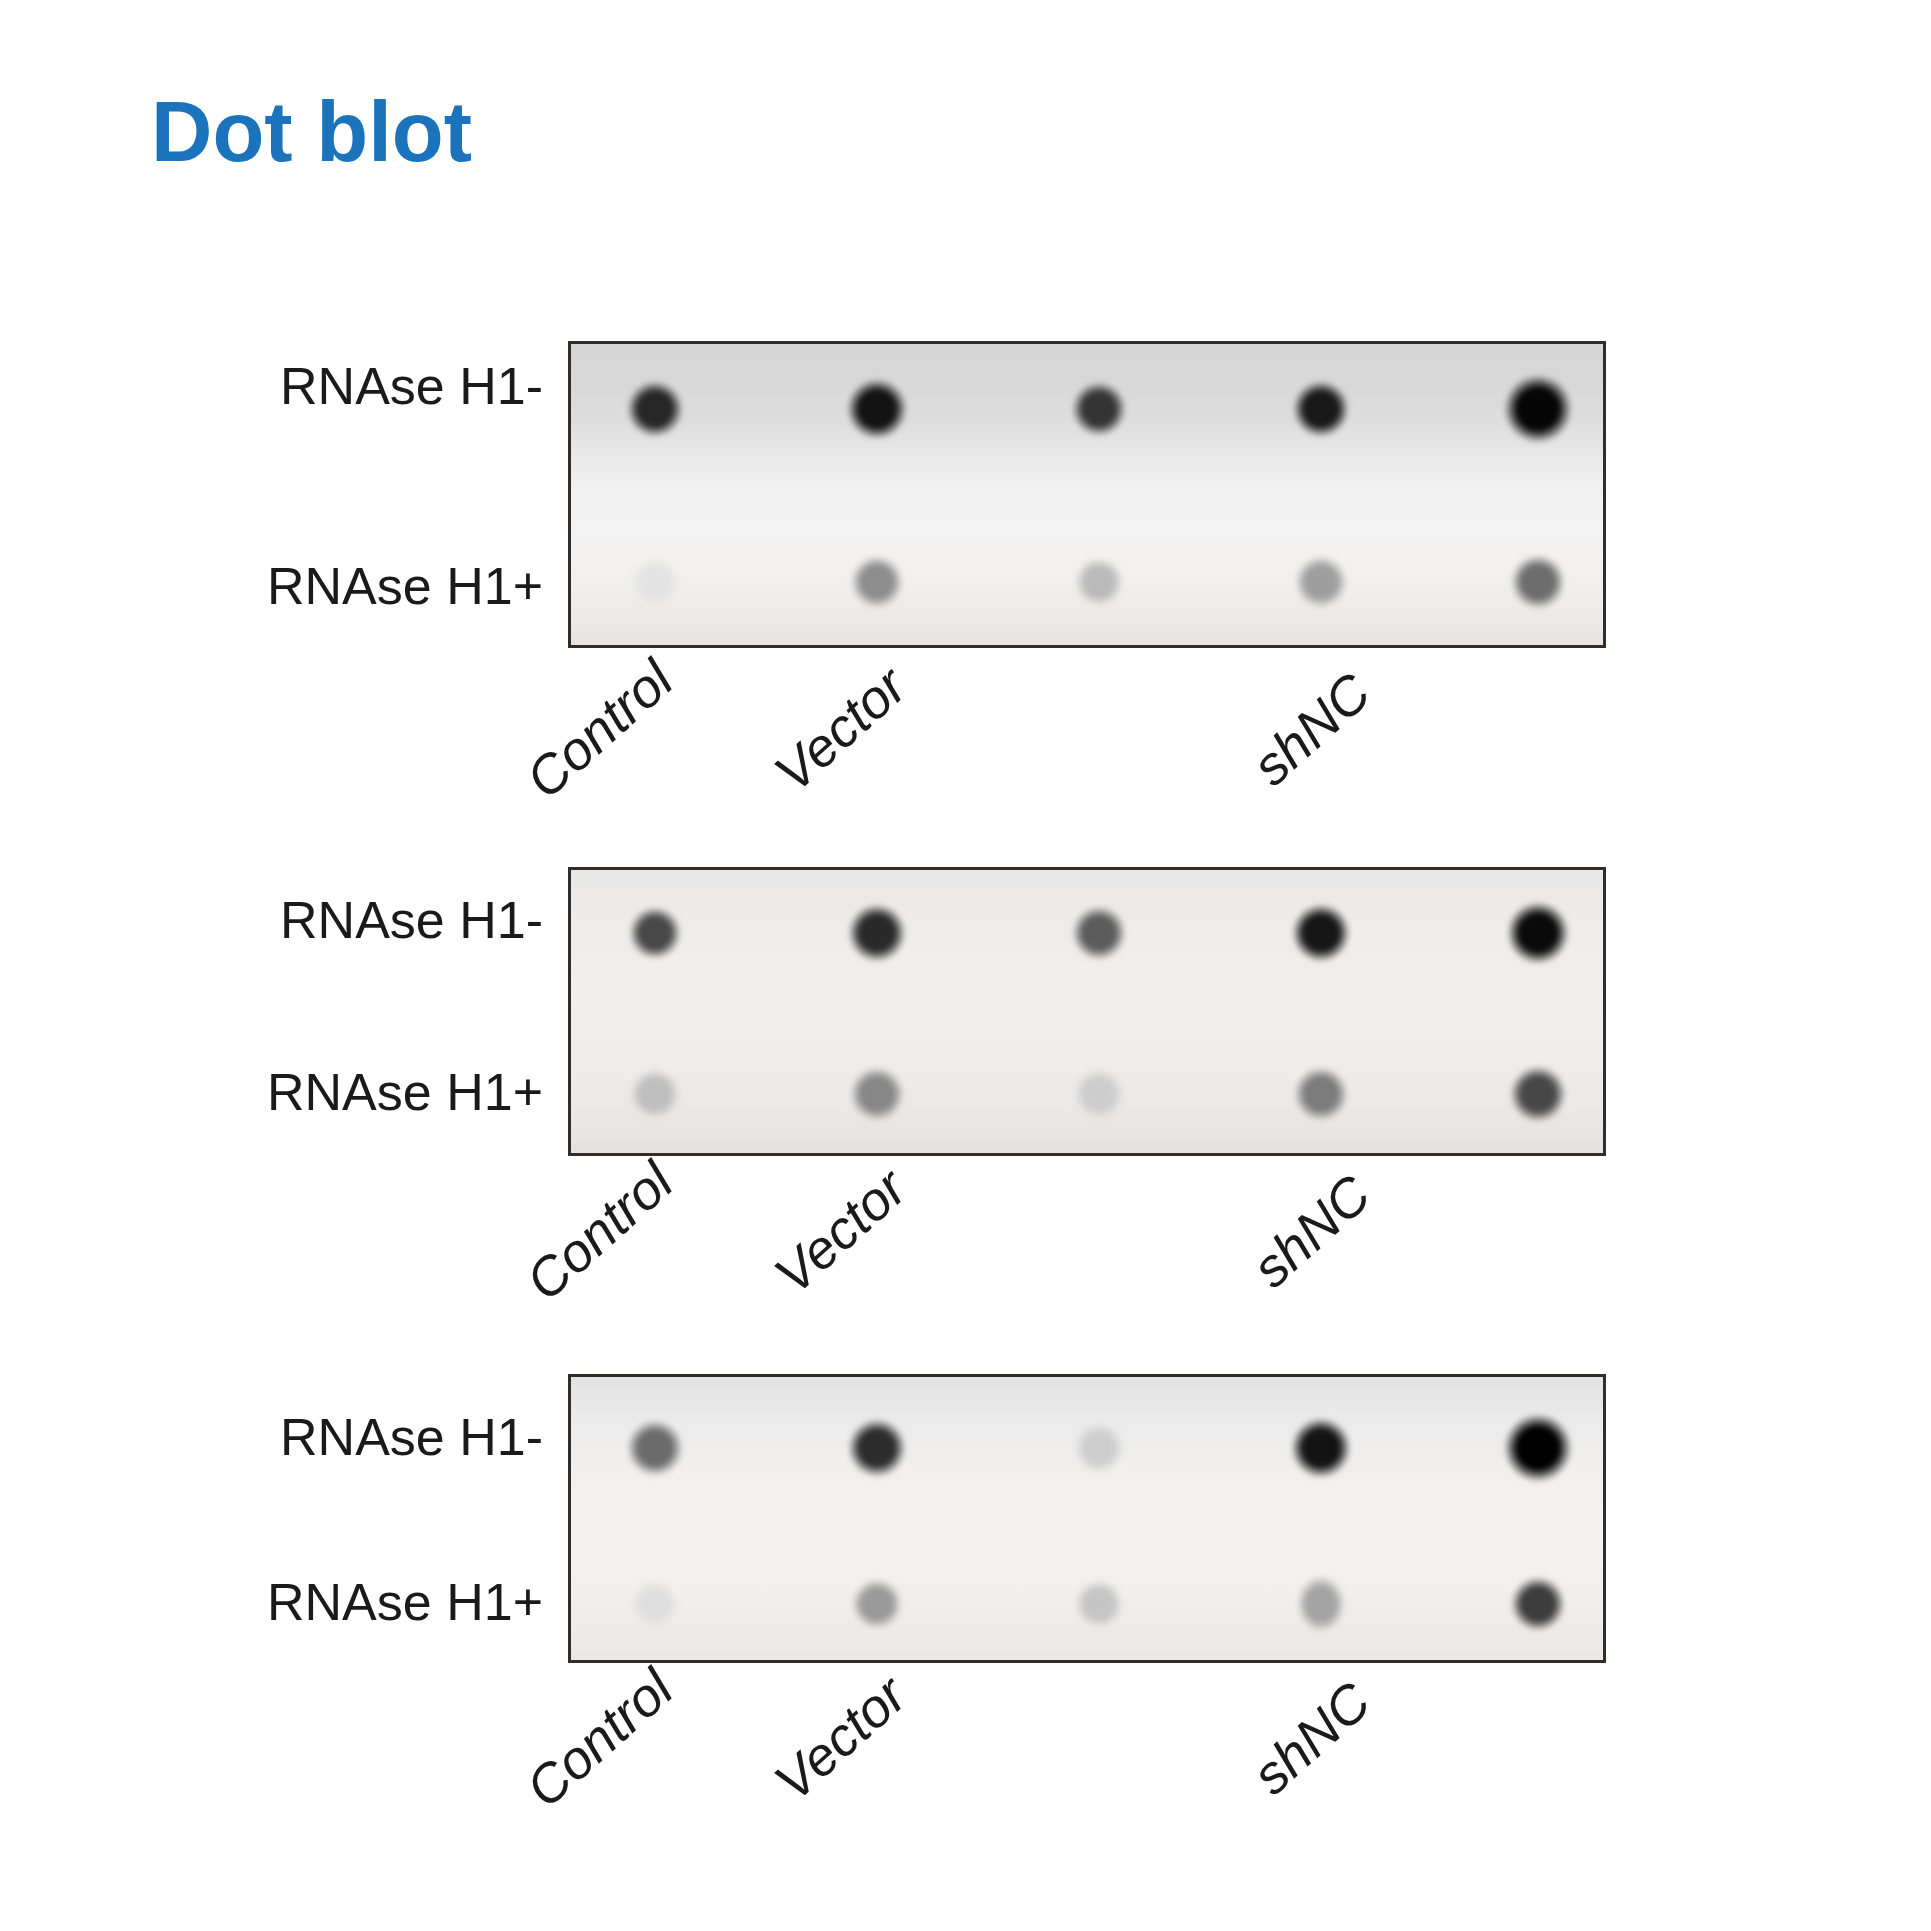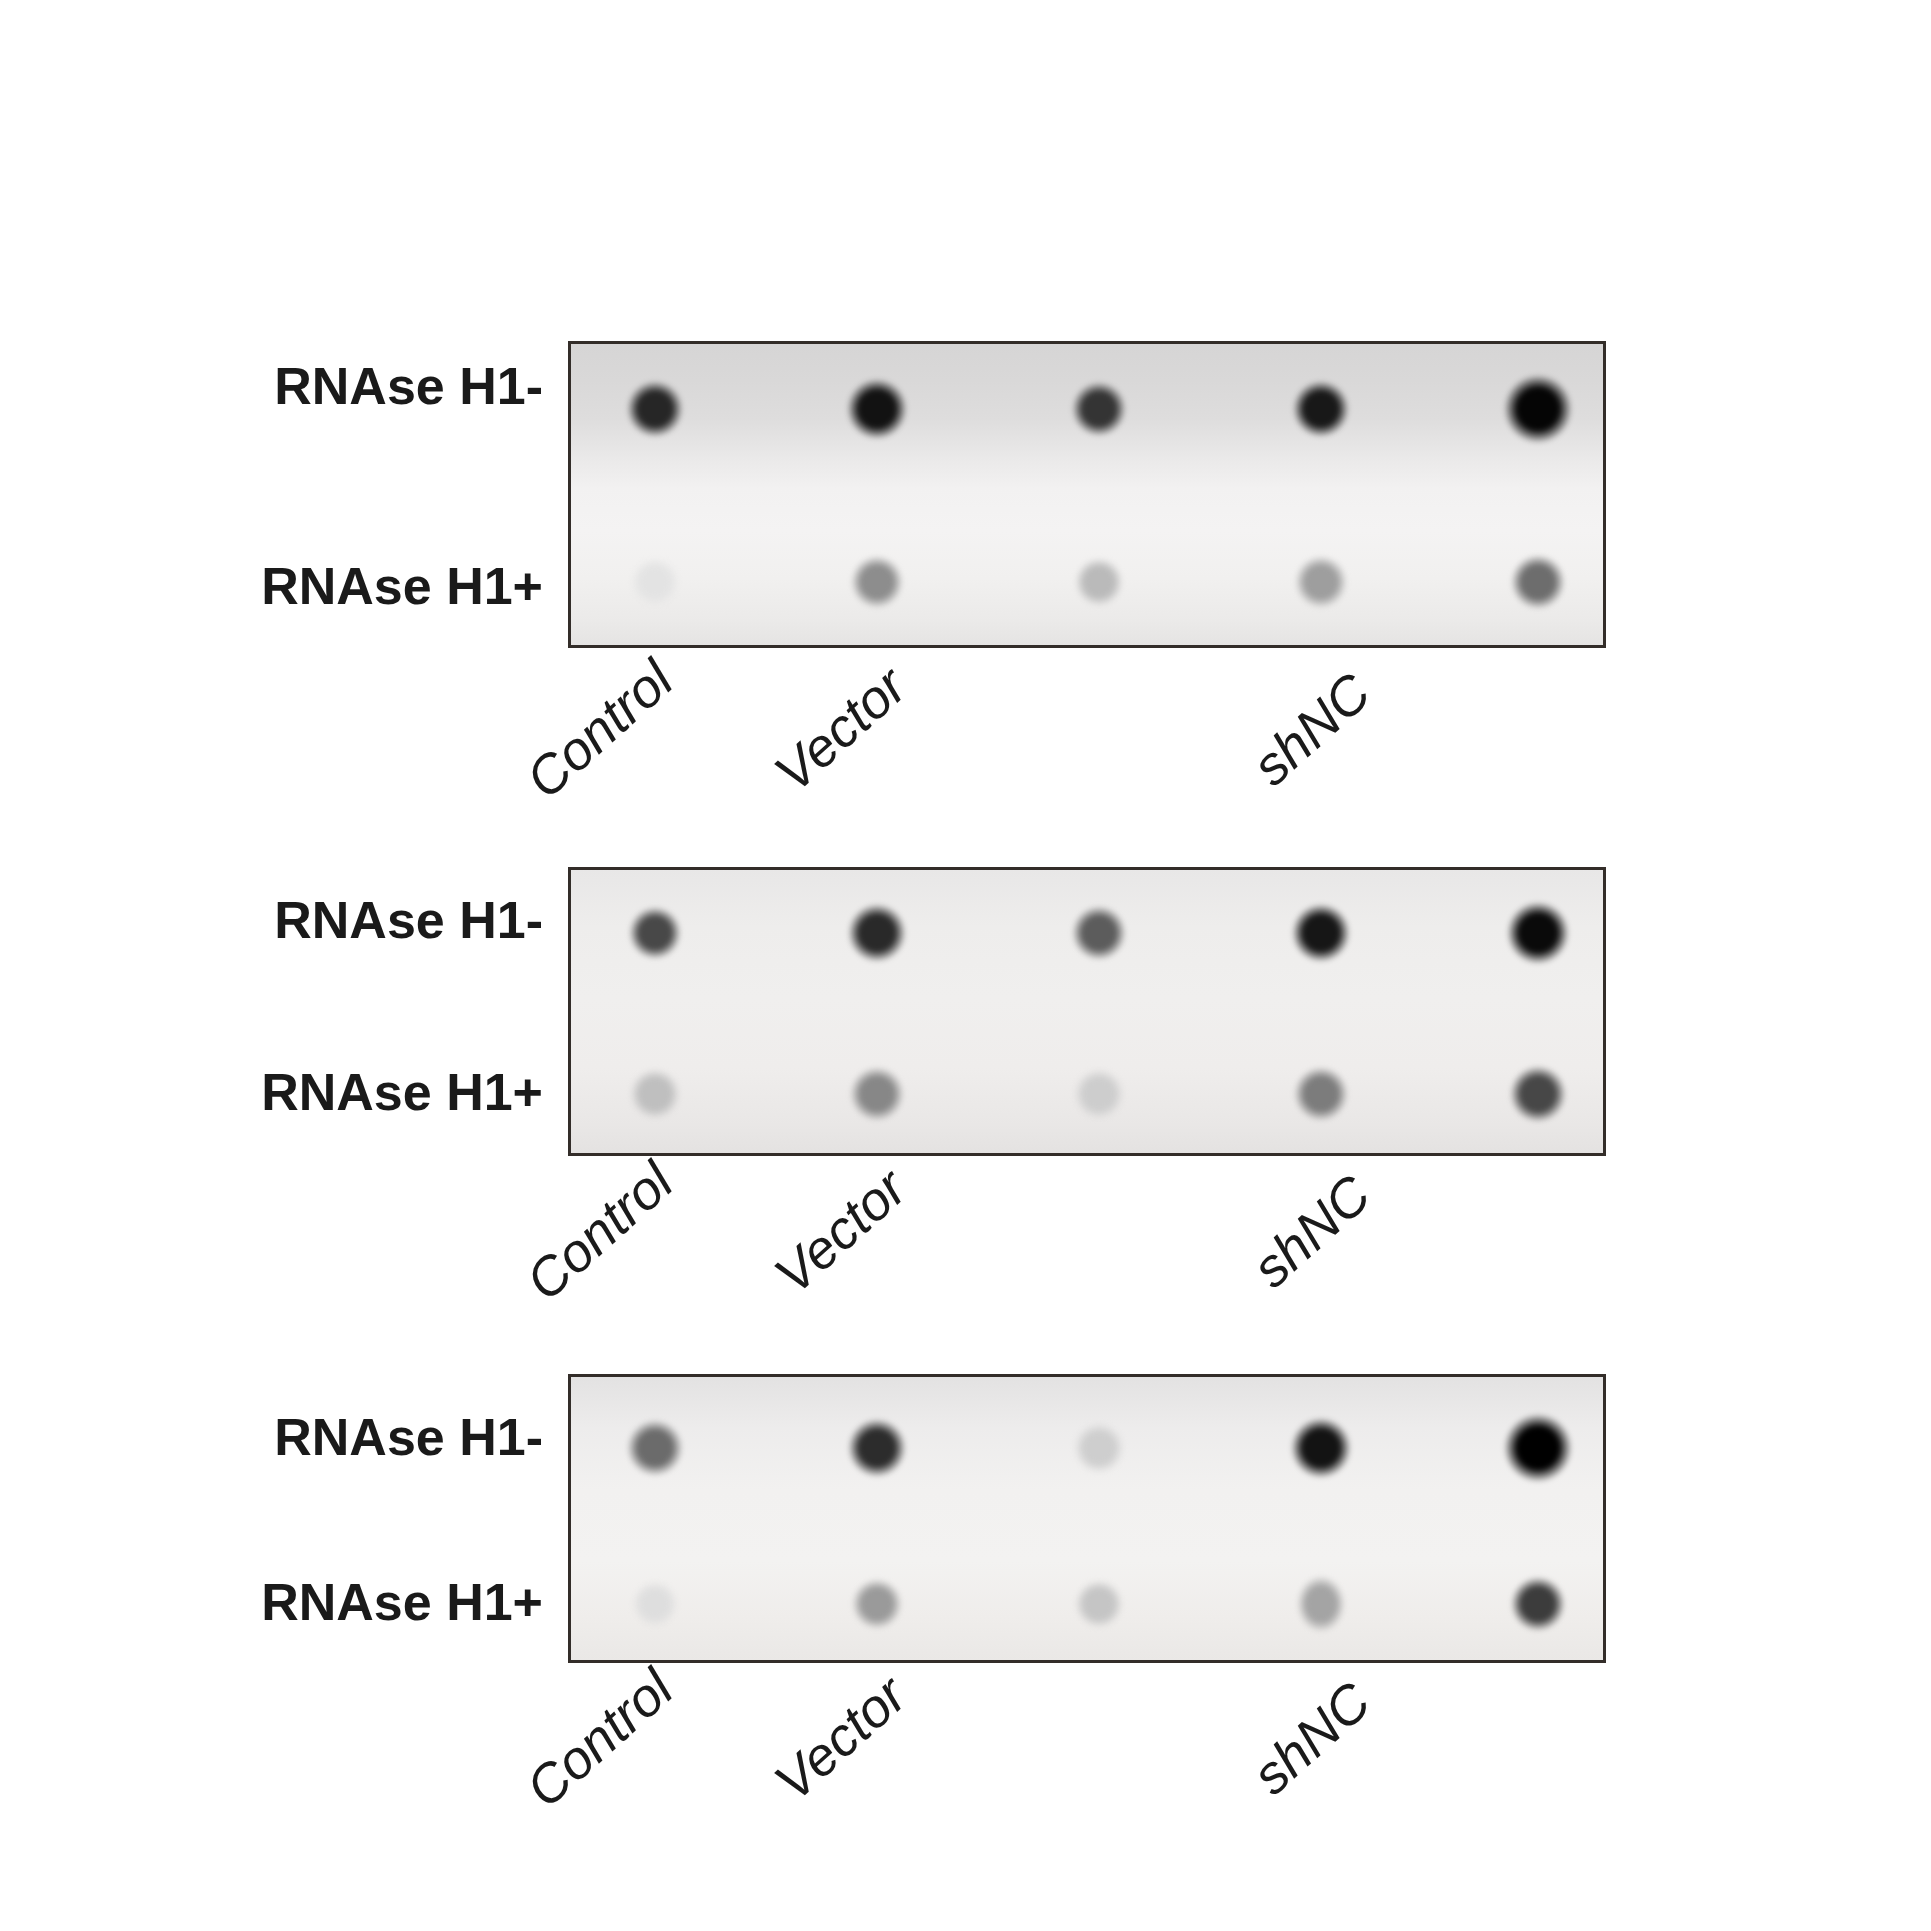--- a/index.html
+++ b/index.html
@@ -19,33 +19,34 @@
   .bg1{background:linear-gradient(180deg,#e8e7e7 0%,#eeedec 20%,#f0efee 45%,#efedec 70%,#e9e7e6 90%,#e4e2e1 100%);}
   .bg2{background:linear-gradient(180deg,#e3e2e2 0%,#edecec 18%,#f2f1f0 40%,#f3f2f1 65%,#efedeb 85%,#eae8e6 100%);}
   .dot{
     position:absolute;border-radius:50%;
     transform:translate(-50%,-50%);
     filter:blur(2.9px);
   }
   .row-label{
     position:absolute;left:145px;width:398px;text-align:right;
     transform:translateY(-50%);
-    font-size:52px;line-height:1;white-space:nowrap;font-weight:bold;
+    font-size:52px;line-height:1;white-space:nowrap;
   }
   .col-label{
     position:absolute;
     transform:translate(-50%,-50%) rotate(-42deg);
     transform-origin:center center;
     font-size:54px;font-style:italic;line-height:1;white-space:nowrap;
   }
 </style>
 </head>
 <body>
 
 <div class="page">
+  <h1 class="title" style="color: rgb(27, 115, 188);">Dot blot</h1>
   <div id="figure">
       <div class="blot bg0" style="left: 568px; top: 341px; width: 1038px; height: 307px;">
         <div class="dot" style="width: 56px; height: 56px; left: 84px; top: 65px; background: radial-gradient(rgb(38, 38, 38) 0%, rgb(38, 38, 38) 42%, rgba(38, 38, 38, 0) 72%);"></div>
         <div class="dot" style="width: 60px; height: 60px; left: 306px; top: 65px; background: radial-gradient(rgb(18, 18, 18) 0%, rgb(18, 18, 18) 42%, rgba(18, 18, 18, 0) 72%);"></div>
         <div class="dot" style="width: 54px; height: 54px; left: 528px; top: 65px; background: radial-gradient(rgb(52, 52, 52) 0%, rgb(52, 52, 52) 42%, rgba(52, 52, 52, 0) 72%);"></div>
         <div class="dot" style="width: 56px; height: 56px; left: 750px; top: 65px; background: radial-gradient(rgb(24, 24, 24) 0%, rgb(24, 24, 24) 42%, rgba(24, 24, 24, 0) 72%);"></div>
         <div class="dot" style="width: 68px; height: 68px; left: 967px; top: 65px; background: radial-gradient(rgb(5, 5, 5) 0%, rgb(5, 5, 5) 42%, rgba(5, 5, 5, 0) 72%);"></div>
         <div class="dot" style="width: 48px; height: 48px; left: 84px; top: 238px; background: radial-gradient(rgb(227, 227, 227) 0%, rgb(227, 227, 227) 42%, rgba(227, 227, 227, 0) 72%);"></div>
         <div class="dot" style="width: 52px; height: 52px; left: 306px; top: 238px; background: radial-gradient(rgb(141, 141, 141) 0%, rgb(141, 141, 141) 42%, rgba(141, 141, 141, 0) 72%);"></div>
         <div class="dot" style="width: 48px; height: 48px; left: 528px; top: 238px; background: radial-gradient(rgb(186, 186, 186) 0%, rgb(186, 186, 186) 42%, rgba(186, 186, 186, 0) 72%);"></div>

